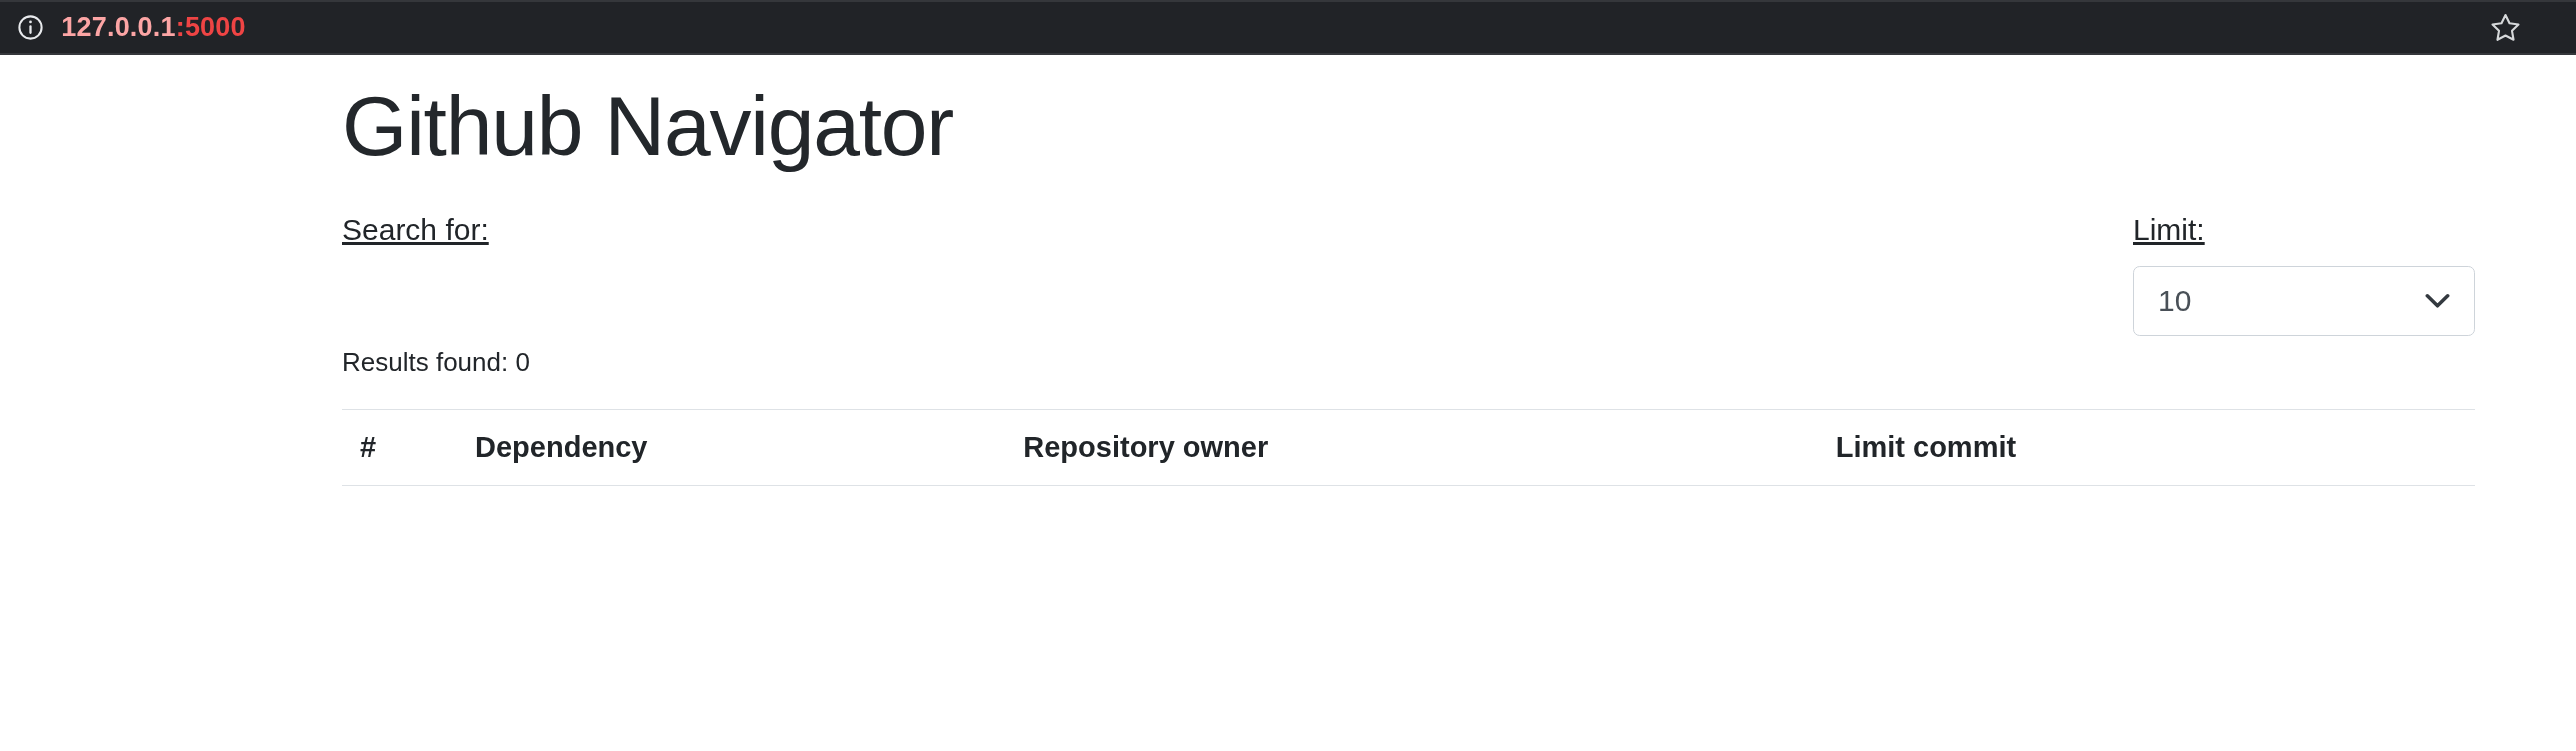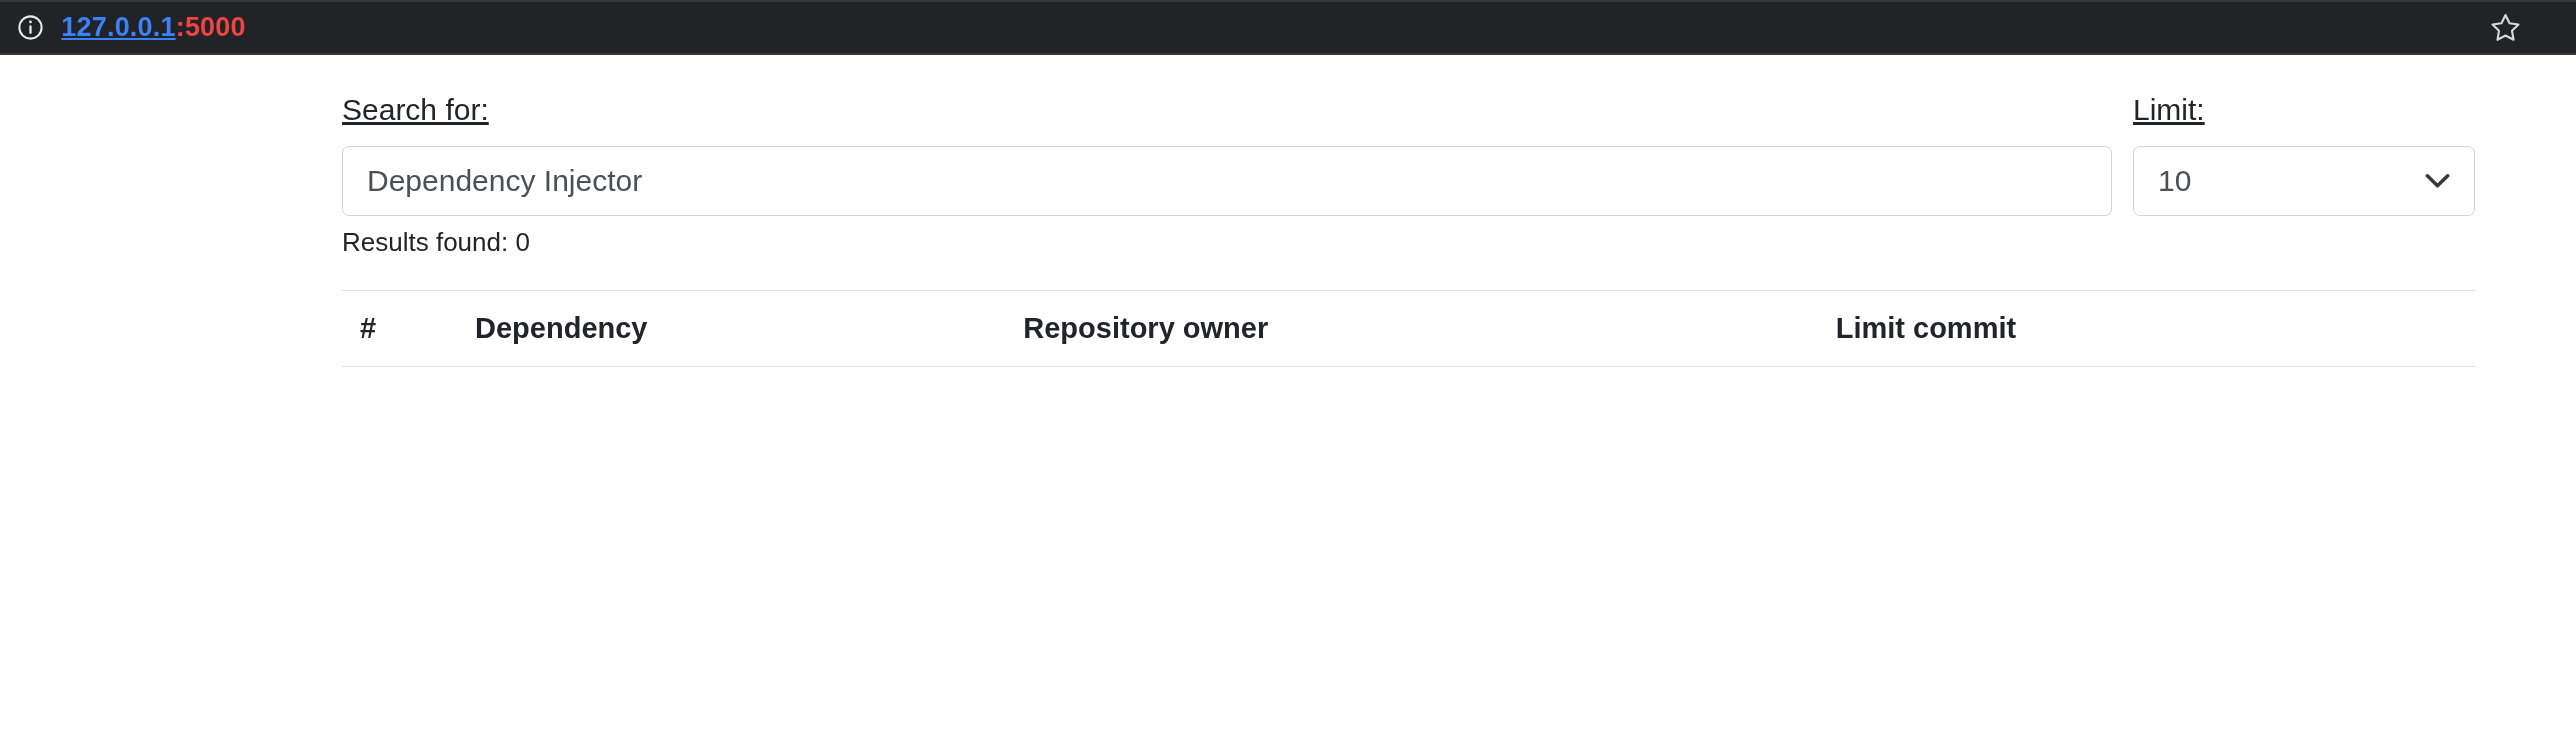--- a/index.html
+++ b/index.html
@@ -40,21 +40,21 @@
     flex: 0 0 auto;
     display: block;
   }
   .urlbar-text {
     margin-left: 16.3px;
     font-size: 27px;
     letter-spacing: 0.2px;
     white-space: nowrap;
     font-family: "Liberation Sans", sans-serif;
   }
-  .url-host { color: #3b82f6; font-weight: 700; text-decoration: underline; }
+  .url-host { color: #fca5a5; font-weight: 700; }
   .url-port { color: #ef4444; font-weight: 700; }
   .urlbar-star {
     position: absolute;
     right: 54px;
     top: 50%;
     transform: translateY(-50%);
     width: 33px;
     height: 33px;
   }
 
@@ -165,26 +165,26 @@
       <span class="url-host">127.0.0.1</span><span class="url-port">:5000</span>
     </div>
   </div>
   <svg class="urlbar-star" viewBox="0 0 24 24">
     <path d="M12 2.6l2.92 5.92 6.53.95-4.72 4.6 1.11 6.5L12 17.5l-5.84 3.07 1.11-6.5-4.72-4.6 6.53-.95z" fill="none" stroke="#d6d8da" stroke-width="1.55" stroke-linejoin="round"></path>
   </svg>
 </div>
 
 <div class="page">
 
+  <h1 class="app-title">Github Navigator</h1>
 
   <div class="form-row">
 
     <div class="field-search">
       <label class="field-label">Search for:</label>
-      <input class="text-input" type="text" value="Dependency Injector" style="">
     </div>
 
     <div class="field-limit">
       <label class="field-label">Limit:</label>
       <div class="select-wrap">
         <div class="select-input">10</div>
         <svg class="select-chevron" viewBox="0 0 16 10">
           <path d="M1.4 1.6L8 8.1l6.6-6.5" fill="none" stroke="#343a40" stroke-width="2.3" stroke-linecap="round" stroke-linejoin="round"></path>
         </svg>
       </div>

